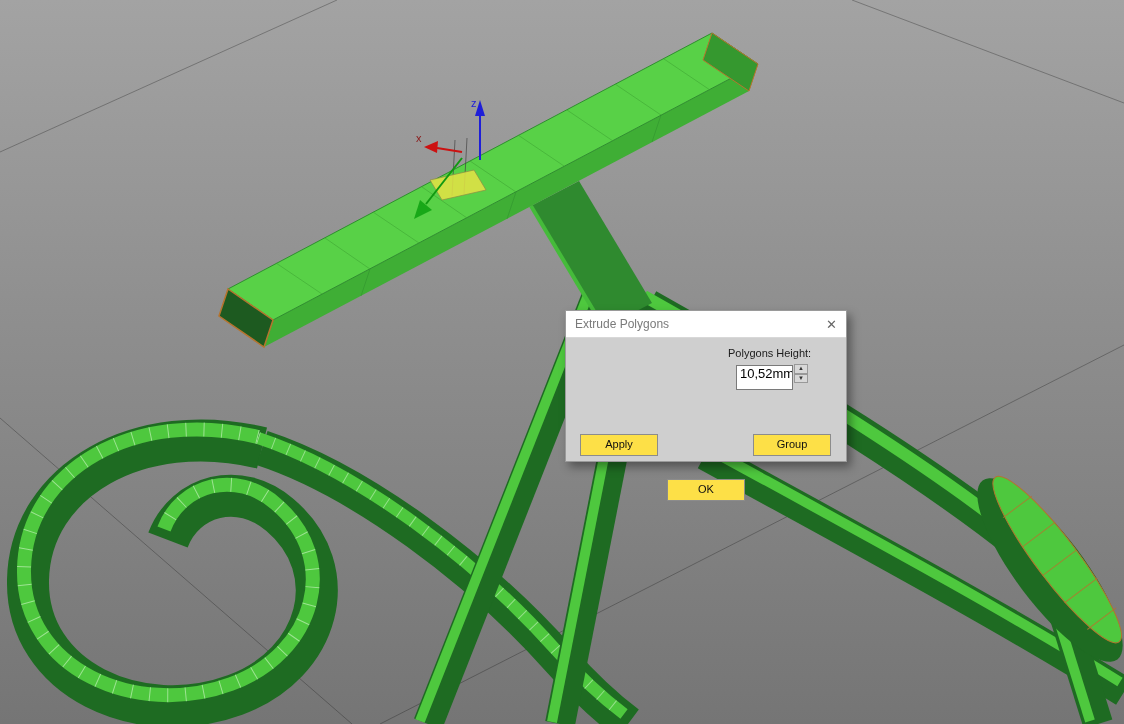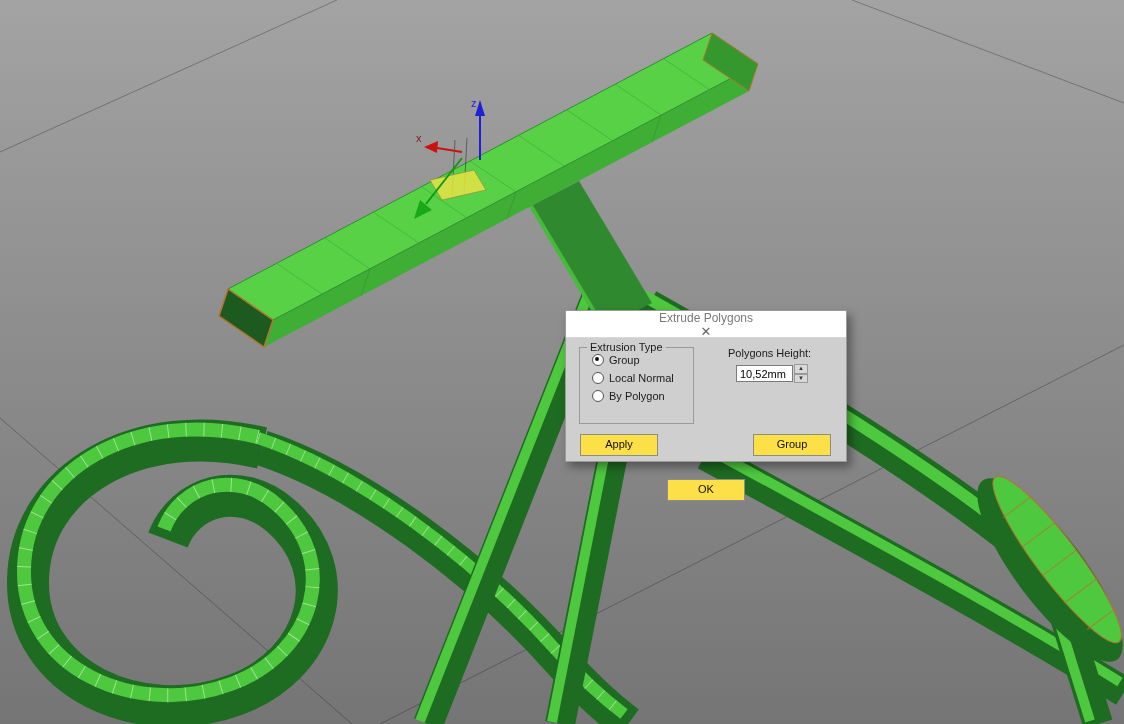--- a/index.html
+++ b/index.html
@@ -5,36 +5,36 @@
   html,body{margin:0;padding:0;background:#888;}
   .stage{position:relative;width:1124px;height:724px;overflow:hidden;
          font-family:"Liberation Sans",sans-serif;user-select:none;}
   .stage svg{position:absolute;left:0;top:0;}
 
   
   .dialog{position:absolute;left:565px;top:310px;width:280px;height:150px;
           background:#cfcfcf;border:1px solid #9a9a9a;
           box-shadow:4px 5px 9px rgba(0,0,0,0.38);font-size:11px;color:#1a1a1a;}
   .titlebar{height:26px;background:#ffffff;display:flex;align-items:center;
-            justify-content:space-between;padding:0 9px;border-bottom:1px solid #d8d8d8;flex-direction:column;}
+            justify-content:space-between;padding:0 9px;border-bottom:1px solid #d8d8d8;}
   .title{color:#7a7a7a;font-size:12px;}
   .close-x{color:#666;font-size:13px;cursor:pointer;line-height:13px;}
   .groupbox{position:absolute;left:13px;top:36px;width:113px;height:75px;
             border:1px solid #9a9a9a;}
   .legend{position:absolute;top:-7px;left:7px;background:#cfcfcf;padding:0 3px;
           font-size:11px;color:#1a1a1a;white-space:nowrap;}
   .radio-row{display:flex;align-items:center;gap:5px;margin:6px 0 0 12px;}
   .radio{width:10px;height:10px;border:1px solid #555;border-radius:50%;
          background:#fdfdfd;position:relative;flex:0 0 auto;}
   .radio.selected::after{content:"";position:absolute;left:2px;top:2px;width:4px;
          height:4px;border-radius:50%;background:#111;}
   .hlabel{position:absolute;left:162px;top:36px;font-size:11px;}
   .hinput{position:absolute;left:170px;top:54px;width:52px;height:15px;
-          border:1px solid #7a7a7a;background:#fff;font-size:11px;
-          font-family:"Liberation Sans",sans-serif;padding:0 0 0 3px;}
+          border:1px solid #7a7a7a;background:#fff;font-size:13px;
+          font-family:"Liberation Sans",sans-serif;padding:0 0 8px 3px;}
   .spinner{position:absolute;left:228px;top:53px;width:14px;height:19px;
            display:flex;flex-direction:column;}
   .spin-btn{flex:1;border:1px solid #999;background:#d8d8d8;font-size:6px;
             line-height:7px;text-align:center;color:#333;cursor:pointer;}
   .btn{position:absolute;top:123px;width:76px;height:20px;background:#fde047;
        border:1px solid #8c8c8c;font-size:11px;text-align:center;line-height:18px;
        cursor:pointer;color:#111;}
   .btn-apply{left:14px;} .btn-ok{left:101px;margin-top:45px;} .btn-cancel{left:187px;}
 </style>
 </head>
@@ -153,35 +153,20 @@
     <polygon points="414,219 420,200 432,210" fill="#18a818"></polygon>
   </g>
 </svg>
 
 <div class="dialog">
   <div class="titlebar">
     <span class="title">Extrude Polygons</span>
     <span class="close-x">✕</span>
   </div>
 
-  <div class="groupbox">
-    <span class="legend">Extrusion Type</span>
-    <div class="radio-row">
-      <span class="radio selected"></span>
-      <span>Group</span>
-    </div>
-    <div class="radio-row">
-      <span class="radio"></span>
-      <span>Local Normal</span>
-    </div>
-    <div class="radio-row">
-      <span class="radio"></span>
-      <span>By Polygon</span>
-    </div>
-  </div>
 
   <div class="hlabel">Polygons Height:</div>
   <input class="hinput" type="text" value="10,52mm" style="">
   <div class="spinner">
     <div class="spin-btn">▲</div>
     <div class="spin-btn">▼</div>
   </div>
 
   <div class="btn btn-apply">Apply</div>
   <div class="btn btn-ok">OK</div>

